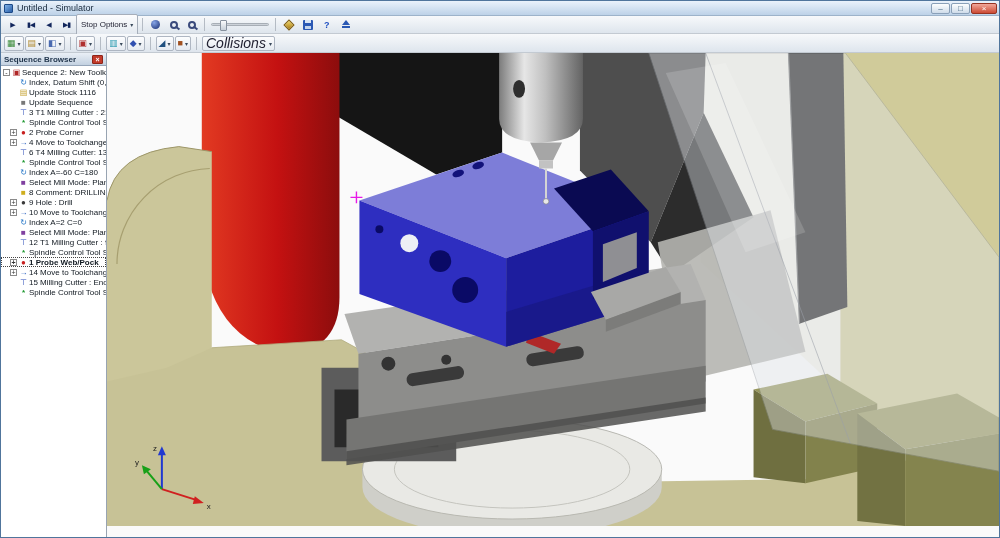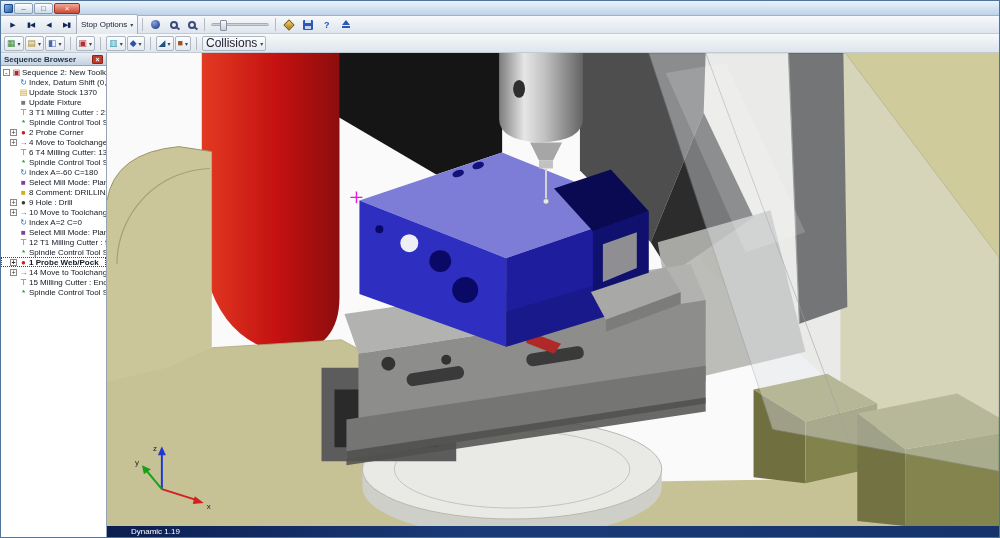--- a/index.html
+++ b/index.html
@@ -42,21 +42,21 @@
   .ik-floppy::before { content:""; position:absolute; left:2px; bottom:1px; width:6px; height:3px; background:#c3d4ec; }
   .ik-eject { display:inline-block; width:0; height:0; border-left:4px solid transparent; border-right:4px solid transparent;
               border-bottom:5px solid #2a58b4; position:relative; top:-2px; }
   .ik-eject::after { content:""; position:absolute; left:-4px; top:6px; width:8px; height:2px; background:#2a58b4; }
   .ik-glyph { color:#2050c0; font-weight:bold; font-size:9px; }
 
   .tgroup { display:flex; gap:1px; }
   .drop { height:15px; display:flex; align-items:center; gap:1px; padding:0 2px;
           border:1px solid #aeb6c2; border-radius:2px; background:linear-gradient(#fcfdfe,#e5eaf1); }
   .dglyph { font-size:9px; line-height:1; }
-  .collisions-label { font-size:12px; color:#223; margin:0 1px; }
+  .collisions-label { font-size:14px; color:#223; margin:0 1px;font-style:italic; }
 
   
   .main { flex:1; display:flex; min-height:0; }
   .sidebar { width:106px; flex:0 0 106px; background:#fff; border-right:1px solid #98a4b2; display:flex; flex-direction:column; }
   .sb-header { height:13px; flex:0 0 13px; display:flex; align-items:center; padding:0 3px;
                background:linear-gradient(#eaeff6,#c3d1e1); border-bottom:1px solid #96a6ba;
                font-size:8px; font-weight:bold; color:#23374e; white-space:nowrap; overflow:hidden; }
   .sb-close { margin-left:auto; color:#fff; background:#c23a2a; border:1px solid #8e2418; border-radius:1px;
               width:11px; height:9px; font-size:7px; line-height:8px; text-align:center; font-weight:bold; }
   .tree { flex:1; overflow:hidden; padding-top:1px; }
@@ -76,20 +76,21 @@
   .statusbar { height:11px; flex:0 0 11px; background:linear-gradient(90deg,#0c1e50,#1b3a78 40%,#16336c);
                color:#fff; font-size:8px; display:flex; align-items:center; padding-left:24px; }
 </style>
 </head>
 <body>
 
 <div class="window">
 
   <div class="titlebar">
     <span class="app-icon"></span>
+    <span class="title-text">Untitled - Simulator</span>
     <span id="win-controls" style="display:flex">
         <span class="wbtn minimize">–</span>
         <span class="wbtn maximize">□</span>
         <span class="wbtn close">×</span>
       </span>
   </div>
 
   <div class="toolbar toolbar1">
     <span id="playback" style="display:flex;gap:1px">
         <button class="tbtn pbtn">▶</button>
@@ -201,26 +202,26 @@
             <span>Sequence 2: New Toolkit</span>
           </div>
           <div class="trow" style="padding-left: 9px;">
             <span class="exp-sp"></span>
             <span class="ticon ti-index">↻</span>
             <span>Index, Datum Shift (0, 0,</span>
           </div>
           <div class="trow" style="padding-left: 9px;">
             <span class="exp-sp"></span>
             <span class="ticon ti-stock">▤</span>
-            <span>Update Stock 1370</span>
+            <span>Update Stock 1116</span>
           </div>
           <div class="trow" style="padding-left: 9px;">
             <span class="exp-sp"></span>
             <span class="ticon ti-fixture">■</span>
-            <span>Update Fixture</span>
+            <span>Update Sequence</span>
           </div>
           <div class="trow" style="padding-left: 9px;">
             <span class="exp-sp"></span>
             <span class="ticon ti-cutter">⊤</span>
             <span>3 T1 Milling Cutter : 21.0</span>
           </div>
           <div class="trow" style="padding-left: 9px;">
             <span class="exp-sp"></span>
             <span class="ticon ti-spindle">*</span>
             <span>Spindle Control Tool Sp</span>
@@ -430,18 +431,15 @@
             <line x1="55" y1="438" x2="90" y2="449" stroke="#d02020" stroke-width="2"></line>
             <polygon points="97,452 88,445 86,453" fill="#d02020"></polygon>
             <line x1="55" y1="438" x2="40" y2="420" stroke="#18a018" stroke-width="2"></line>
             <polygon points="35,414 37,423 44,418" fill="#18a018"></polygon>
             <text x="46" y="400" font-size="8" fill="#222">z</text>
             <text x="100" y="458" font-size="8" fill="#222">x</text>
             <text x="28" y="414" font-size="8" fill="#222">y</text>
           </g>
         </svg>
       </div>
-      <div class="statusbar">
-        <span>Dynamic 1.19</span>
-      </div>
     </div>
   </div>
 </div>
 
 </body></html>

